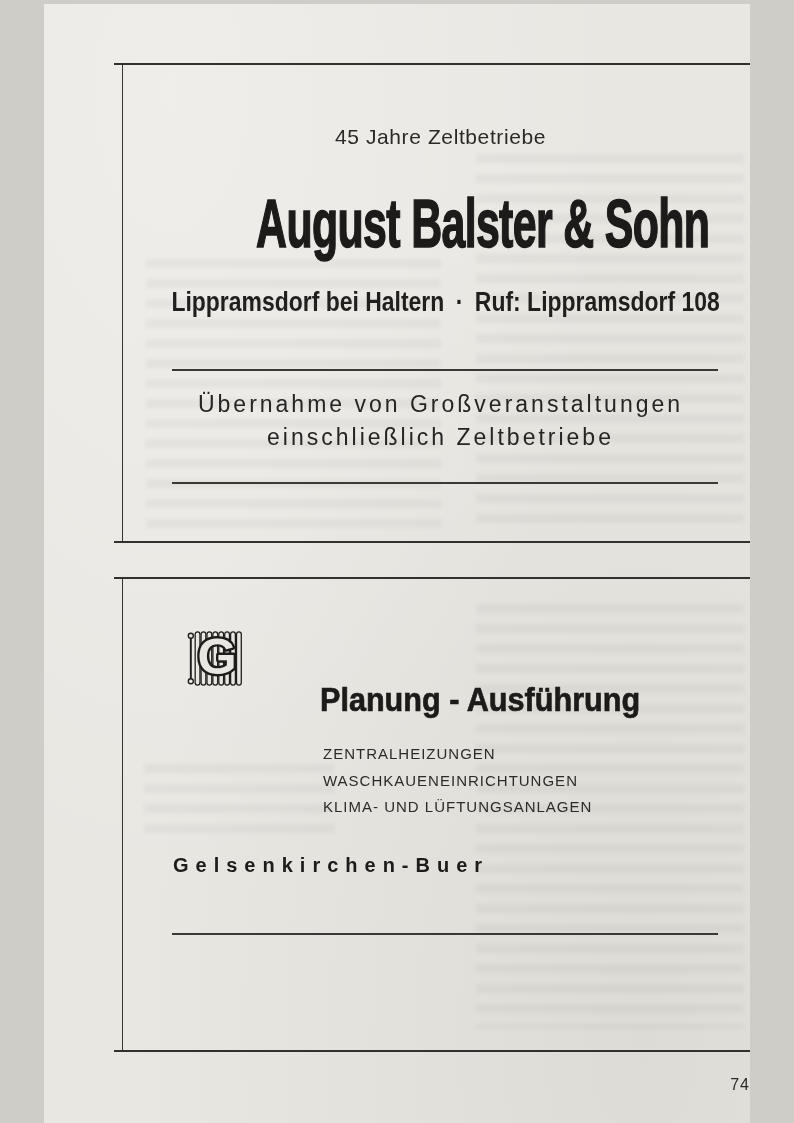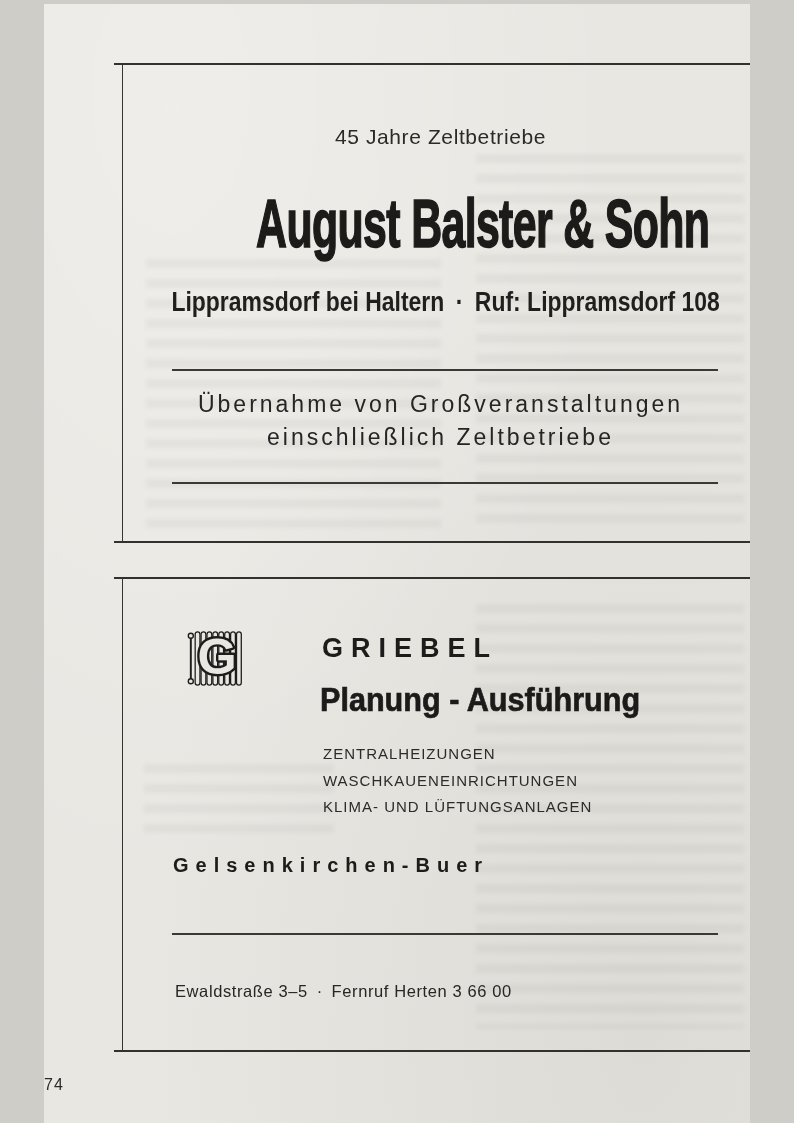--- a/index.html
+++ b/index.html
@@ -128,21 +128,21 @@
     color: #1d1c1b; white-space: nowrap;
   }
   .branch-street {
     left: 52px; top: 405px;
     font-size: 16.5px; letter-spacing: 0.6px;
     color: #262625; white-space: nowrap;
   }
 
   .pagenum {
     top: 1072px; width: 100%;
-    text-align: left;
+    text-align: right;
     font-size: 16px; letter-spacing: 1px;
     color: #2b2b2a;
   }
 </style>
 </head>
 <body>
 
 <div class="page">
 
   <div class="ghost ghost-1"></div>
@@ -183,33 +183,31 @@
       <rect x="28.8" y="5" width="4.9" height="55" rx="2.4" fill="#e9e7e2" stroke="#1d1c1b" stroke-width="1.3"></rect>
       <rect x="34.9" y="5" width="4.9" height="55" rx="2.4" fill="#e9e7e2" stroke="#1d1c1b" stroke-width="1.3"></rect>
       <rect x="41.0" y="5" width="4.9" height="55" rx="2.4" fill="#e9e7e2" stroke="#1d1c1b" stroke-width="1.3"></rect>
       <rect x="47.1" y="5" width="4.9" height="55" rx="2.4" fill="#e9e7e2" stroke="#1d1c1b" stroke-width="1.3"></rect>
       <rect x="53.2" y="5" width="4.9" height="55" rx="2.4" fill="#e9e7e2" stroke="#1d1c1b" stroke-width="1.3"></rect>
 
       <text x="33" y="49" text-anchor="middle" font-family="Liberation Sans, sans-serif" font-size="52" font-weight="bold" fill="none" stroke="#1d1c1b" stroke-width="5" stroke-linejoin="round">G</text>
       <text x="33" y="49" text-anchor="middle" font-family="Liberation Sans, sans-serif" font-size="52" font-weight="bold" fill="#e9e7e2">G</text>
     </svg>
 
-    <div class="abs griebel">GRIEBEL</div>
 
     <div class="abs subtitle-wrap">
       <span class="subtitle">Planung - Ausführung</span>
     </div>
 
     <ul class="abs services">
       <li>ZENTRALHEIZUNGEN</li>
       <li>WASCHKAUENEINRICHTUNGEN</li>
       <li>KLIMA- UND LÜFTUNGSANLAGEN</li>
     </ul>
 
     <div class="abs city">Gelsenkirchen-Buer</div>
 
     <div class="rule rule-c"></div>
 
-    <div class="abs branch-street">Ewaldstraße 3–5 · Fernruf Herten 3 66 00</div>
   </section>
 
   <div class="abs pagenum">74</div>
 </div>
 
 </body></html>

